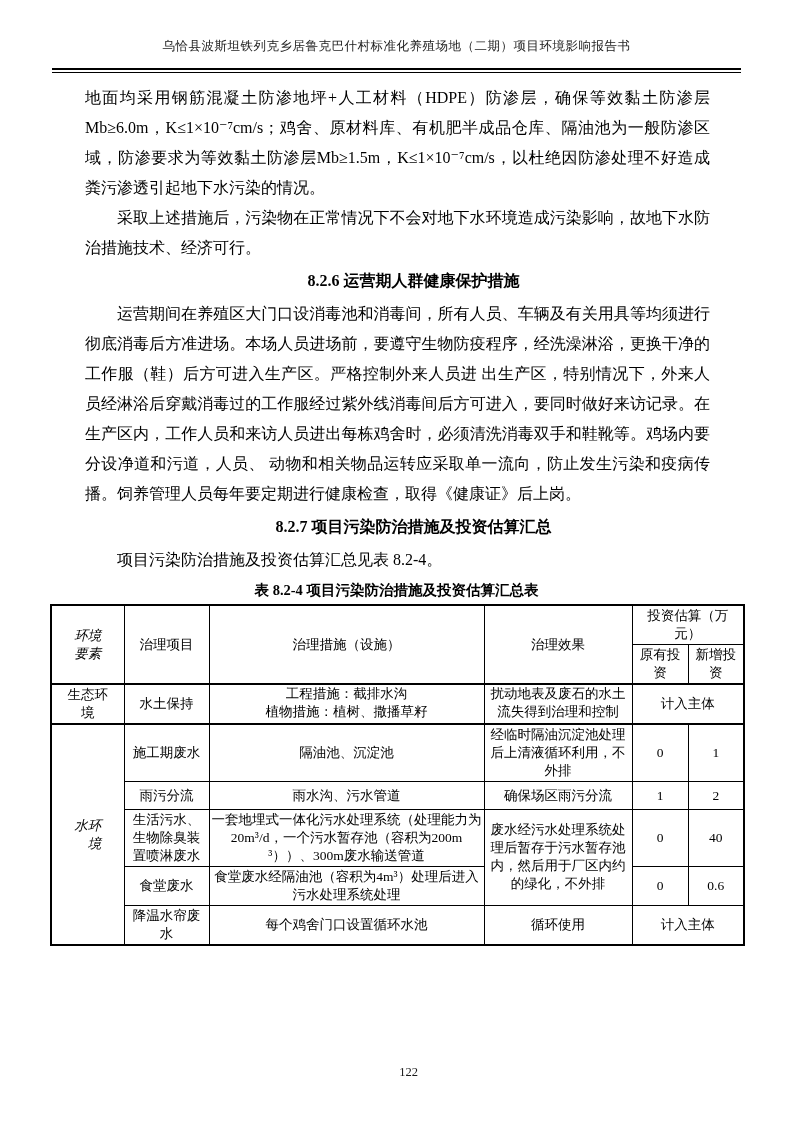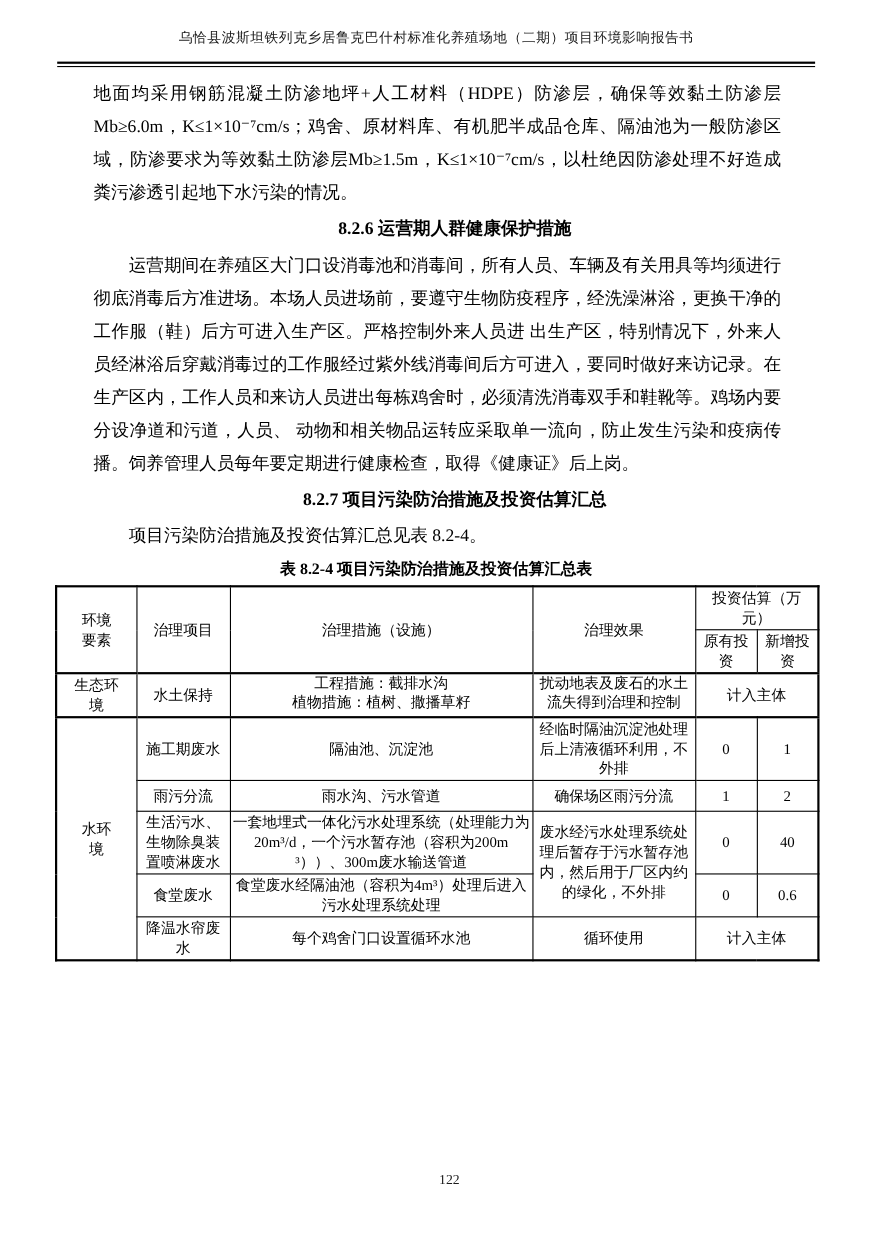--- a/index.html
+++ b/index.html
@@ -11,21 +11,21 @@
     position: relative;
     width: 793px;
     height: 1122px;
     background: #ffffff;
     color: #000000;
     font-family: "Liberation Serif", "DejaVu Serif", serif;
     overflow: hidden;
   }
   
   .hdr-title {
-    padding-top: 26px;
+    padding-top: 38px;
     text-align: center;
     font-size: 12.5px;
     line-height: 17px;
     letter-spacing: 0.5px;
     color: #1a1a1a;
   }
   .hdr-rule {
     margin: 13px 52px 0 52px;
     height: 2px;
     border-top: 2.5px solid #000;
@@ -69,21 +69,21 @@
   }
   table.measures td {
     border: 1px solid #000;
     padding: 1px 2px;
     vertical-align: middle;
     word-break: break-all;
   }
   table.measures td.thick-b { border-bottom: 2px solid #000; }
   table.measures td.align-left { text-align: center; font-family: Liberation Mono, monospace; }
   table.measures td.num-col { padding: 1px 5px; }
-  .vw2 { display: inline-block; width: 2em; text-align: center; vertical-align: middle; }
+  .vw2 { display: inline-block; width: 2em; text-align: right; vertical-align: middle; font-style: italic; }
   .vw3 { display: inline-block; width: 3em; text-align: center; vertical-align: middle; }
   
   .page-num {
     position: absolute;
     bottom: 42px;
     left: 12px;
     width: 100%;
     text-align: center;
     font-size: 12.5px;
     color: #1a1a1a;
@@ -92,20 +92,21 @@
 </head>
 <body>
 
 <div class="page">
 
   <div class="hdr-title">乌恰县波斯坦铁列克乡居鲁克巴什村标准化养殖场地（二期）项目环境影响报告书</div>
   <div class="hdr-rule"></div>
 
   <div class="doc-body">
     <p>地面均采用钢筋混凝土防渗地坪+人工材料（HDPE）防渗层，确保等效黏土防渗层Mb≥6.0m，K≤1×10⁻⁷cm/s；鸡舍、原材料库、有机肥半成品仓库、隔油池为一般防渗区域，防渗要求为等效黏土防渗层Mb≥1.5m，K≤1×10⁻⁷cm/s，以杜绝因防渗处理不好造成粪污渗透引起地下水污染的情况。</p>
+    <p class="para-indent">采取上述措施后，污染物在正常情况下不会对地下水环境造成污染影响，故地下水防治措施技术、经济可行。</p>
     <div class="sec-heading">8.2.6 运营期人群健康保护措施</div>
     <p class="para-indent">运营期间在养殖区大门口设消毒池和消毒间，所有人员、车辆及有关用具等均须进行彻底消毒后方准进场。本场人员进场前，要遵守生物防疫程序，经洗澡淋浴，更换干净的工作服（鞋）后方可进入生产区。严格控制外来人员进 出生产区，特别情况下，外来人员经淋浴后穿戴消毒过的工作服经过紫外线消毒间后方可进入，要同时做好来访记录。在生产区内，工作人员和来访人员进出每栋鸡舍时，必须清洗消毒双手和鞋靴等。鸡场内要分设净道和污道，人员、 动物和相关物品运转应采取单一流向，防止发生污染和疫病传播。饲养管理人员每年要定期进行健康检查，取得《健康证》后上岗。</p>
     <div class="sec-heading">8.2.7 项目污染防治措施及投资估算汇总</div>
     <p class="para-indent">项目污染防治措施及投资估算汇总见表 8.2-4。</p>
   </div>
 
   <div class="tbl-caption">表 8.2-4  项目污染防治措施及投资估算汇总表</div>
 
   <div class="tbl-wrap">
     <table class="measures">

